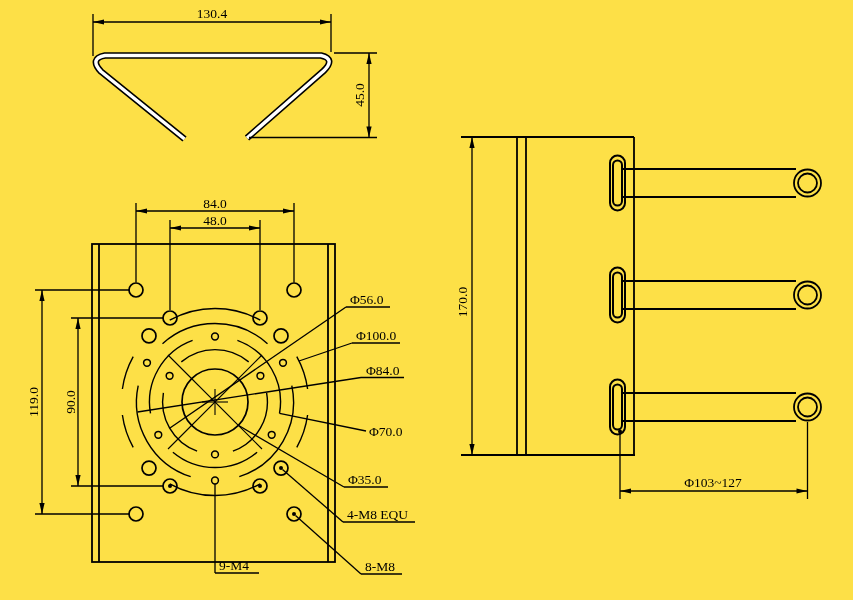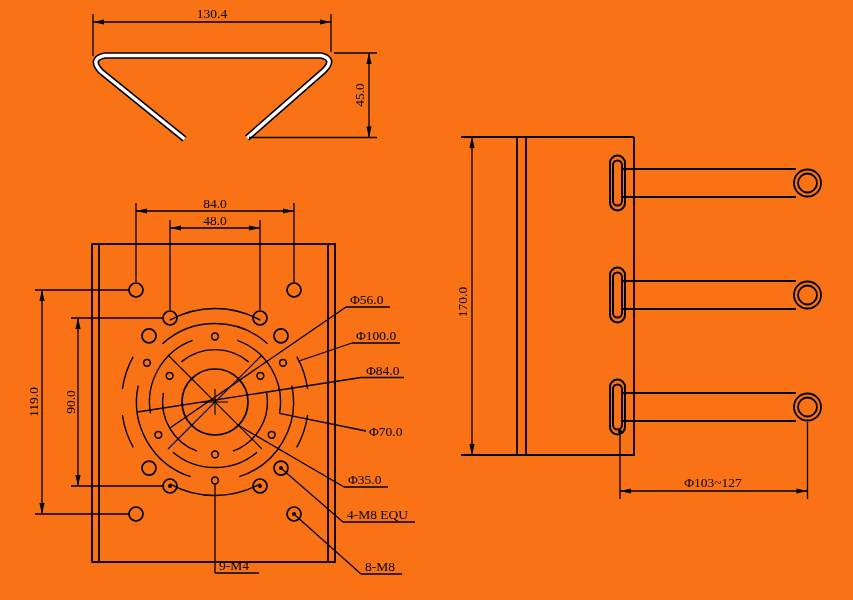--- a/index.html
+++ b/index.html
@@ -1,16 +1,16 @@
 <!DOCTYPE html>
 <html><head>
 <meta charset="utf-8">
 <style>
   html,body{margin:0;padding:0;background:#ffffff;}
-  .page{width:853px;height:600px;background:#f97316;overflow:hidden;}
+  .page{width:853px;height:600px;background:#fde047;overflow:hidden;}
   svg{display:block;}
   text{font-family:"Liberation Serif","DejaVu Serif",serif;font-size:13.5px;fill:#000;}
   .ln{stroke:#000;fill:none;}
   .part{stroke-width:1.8;}
   .thin{stroke-width:1.3;}
   .arc{stroke-width:1.4;}
   .cl{stroke-width:1.1;}
   .hole{stroke-width:1.7;fill:none;stroke:#000;}
   .shole{stroke-width:1.5;fill:none;stroke:#000;}
   .dot{fill:#000;stroke:none;}

